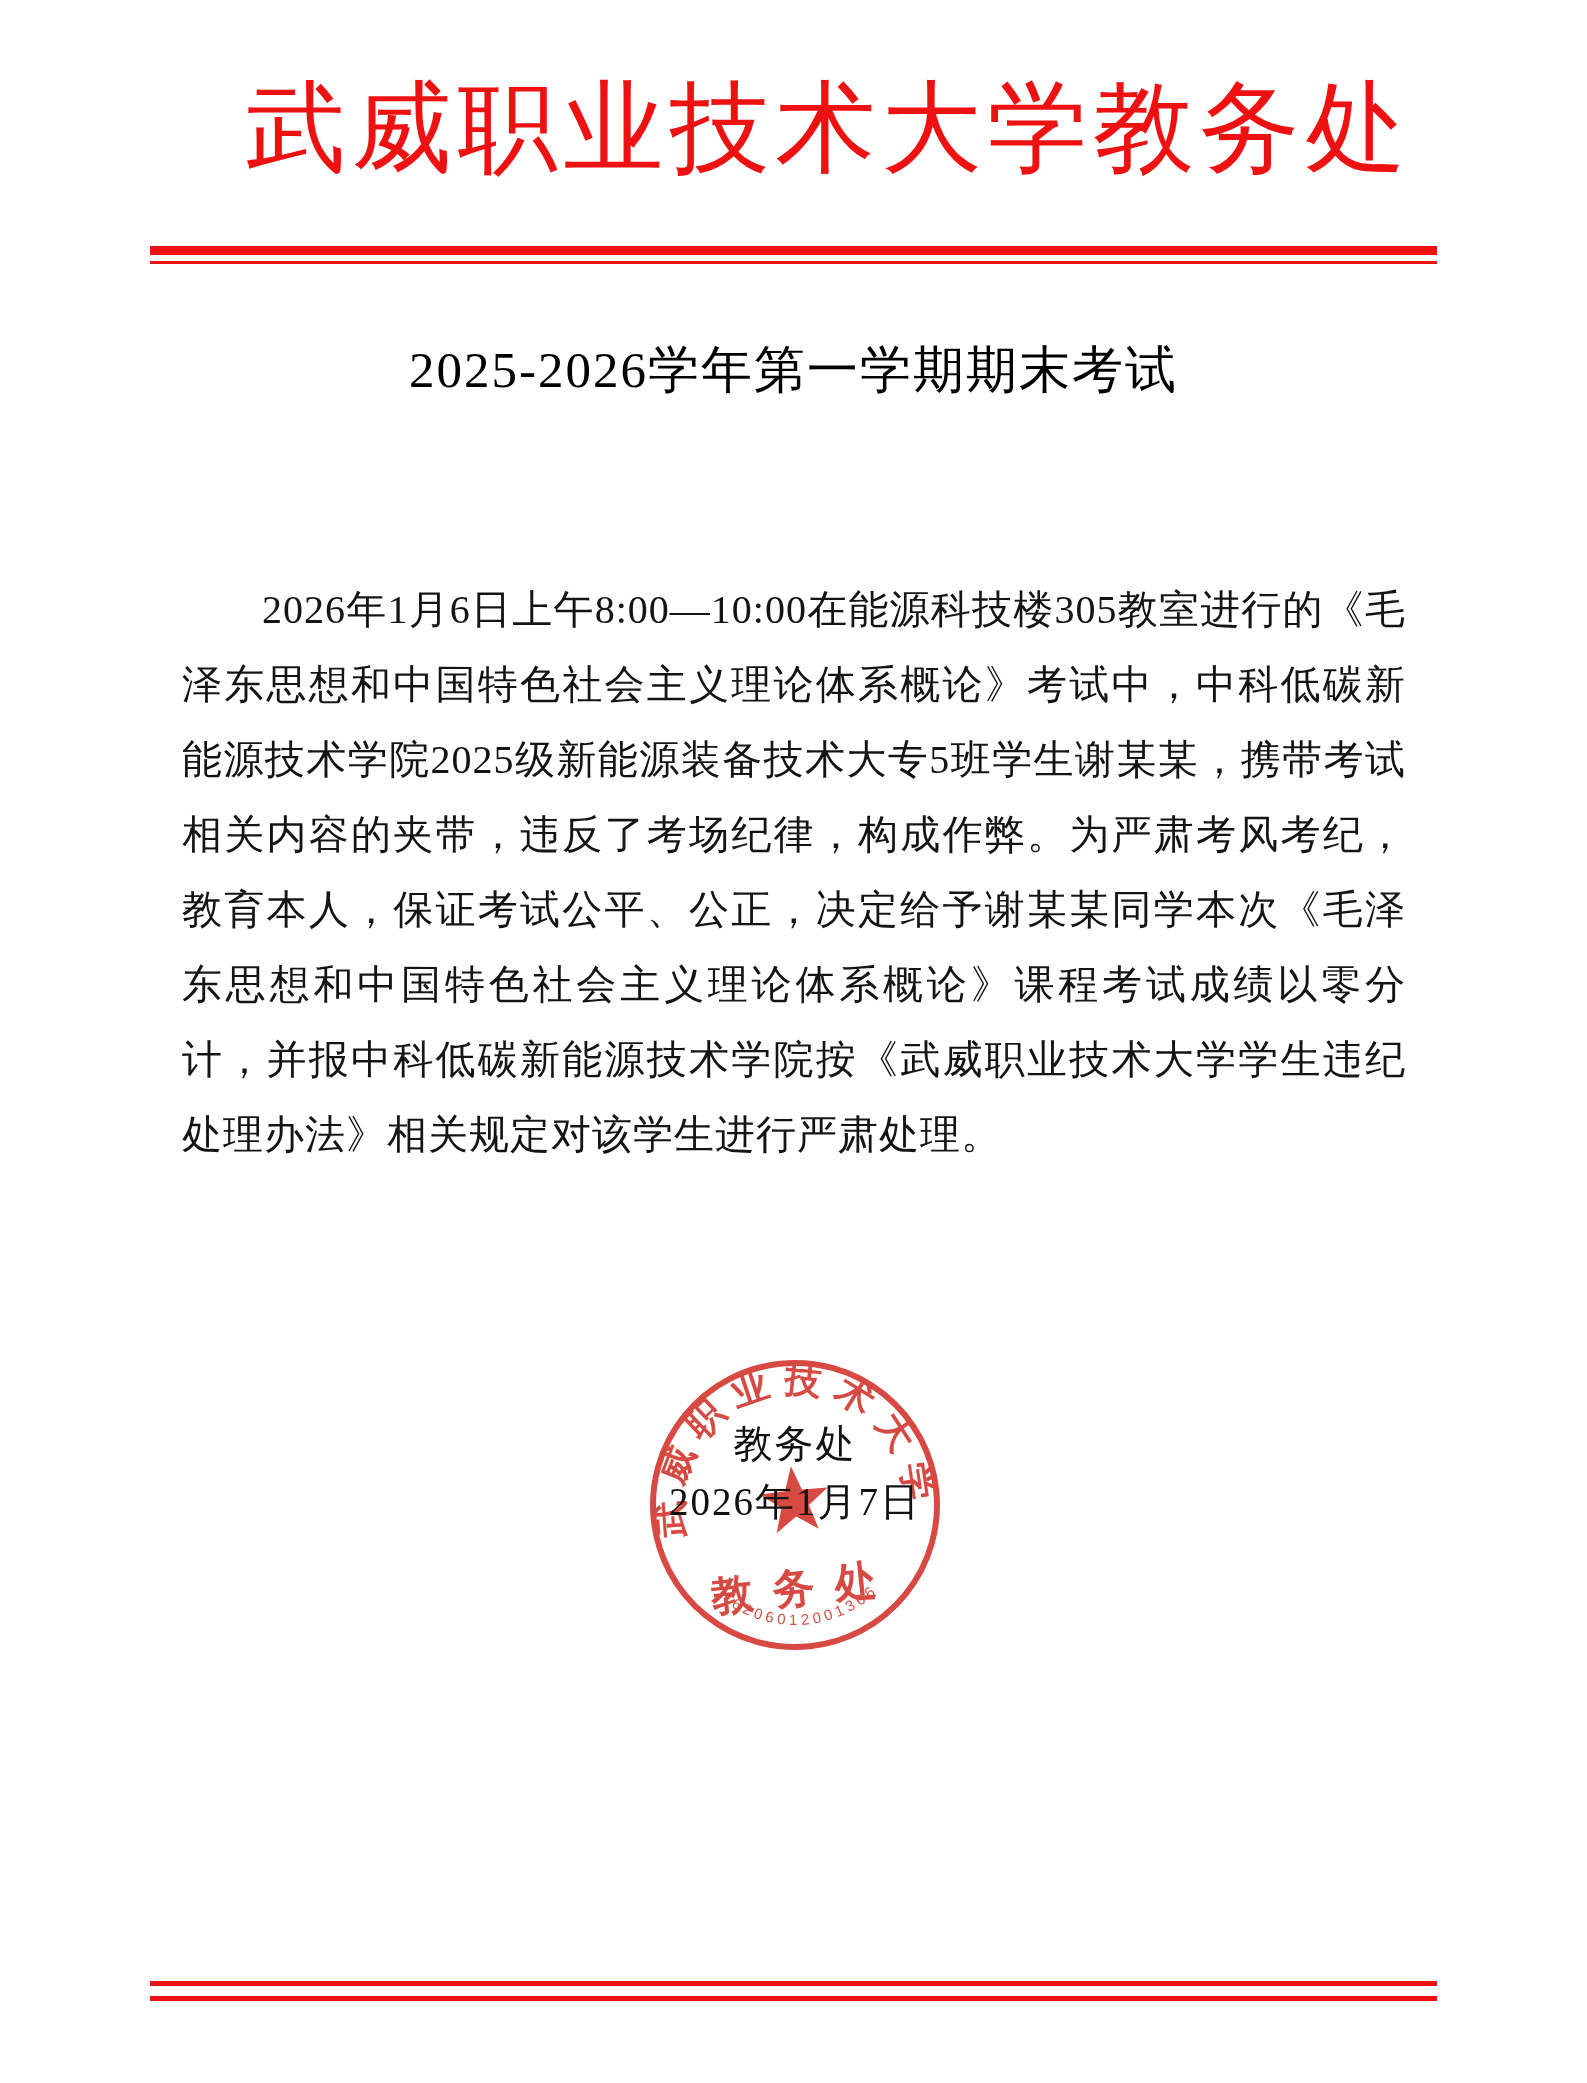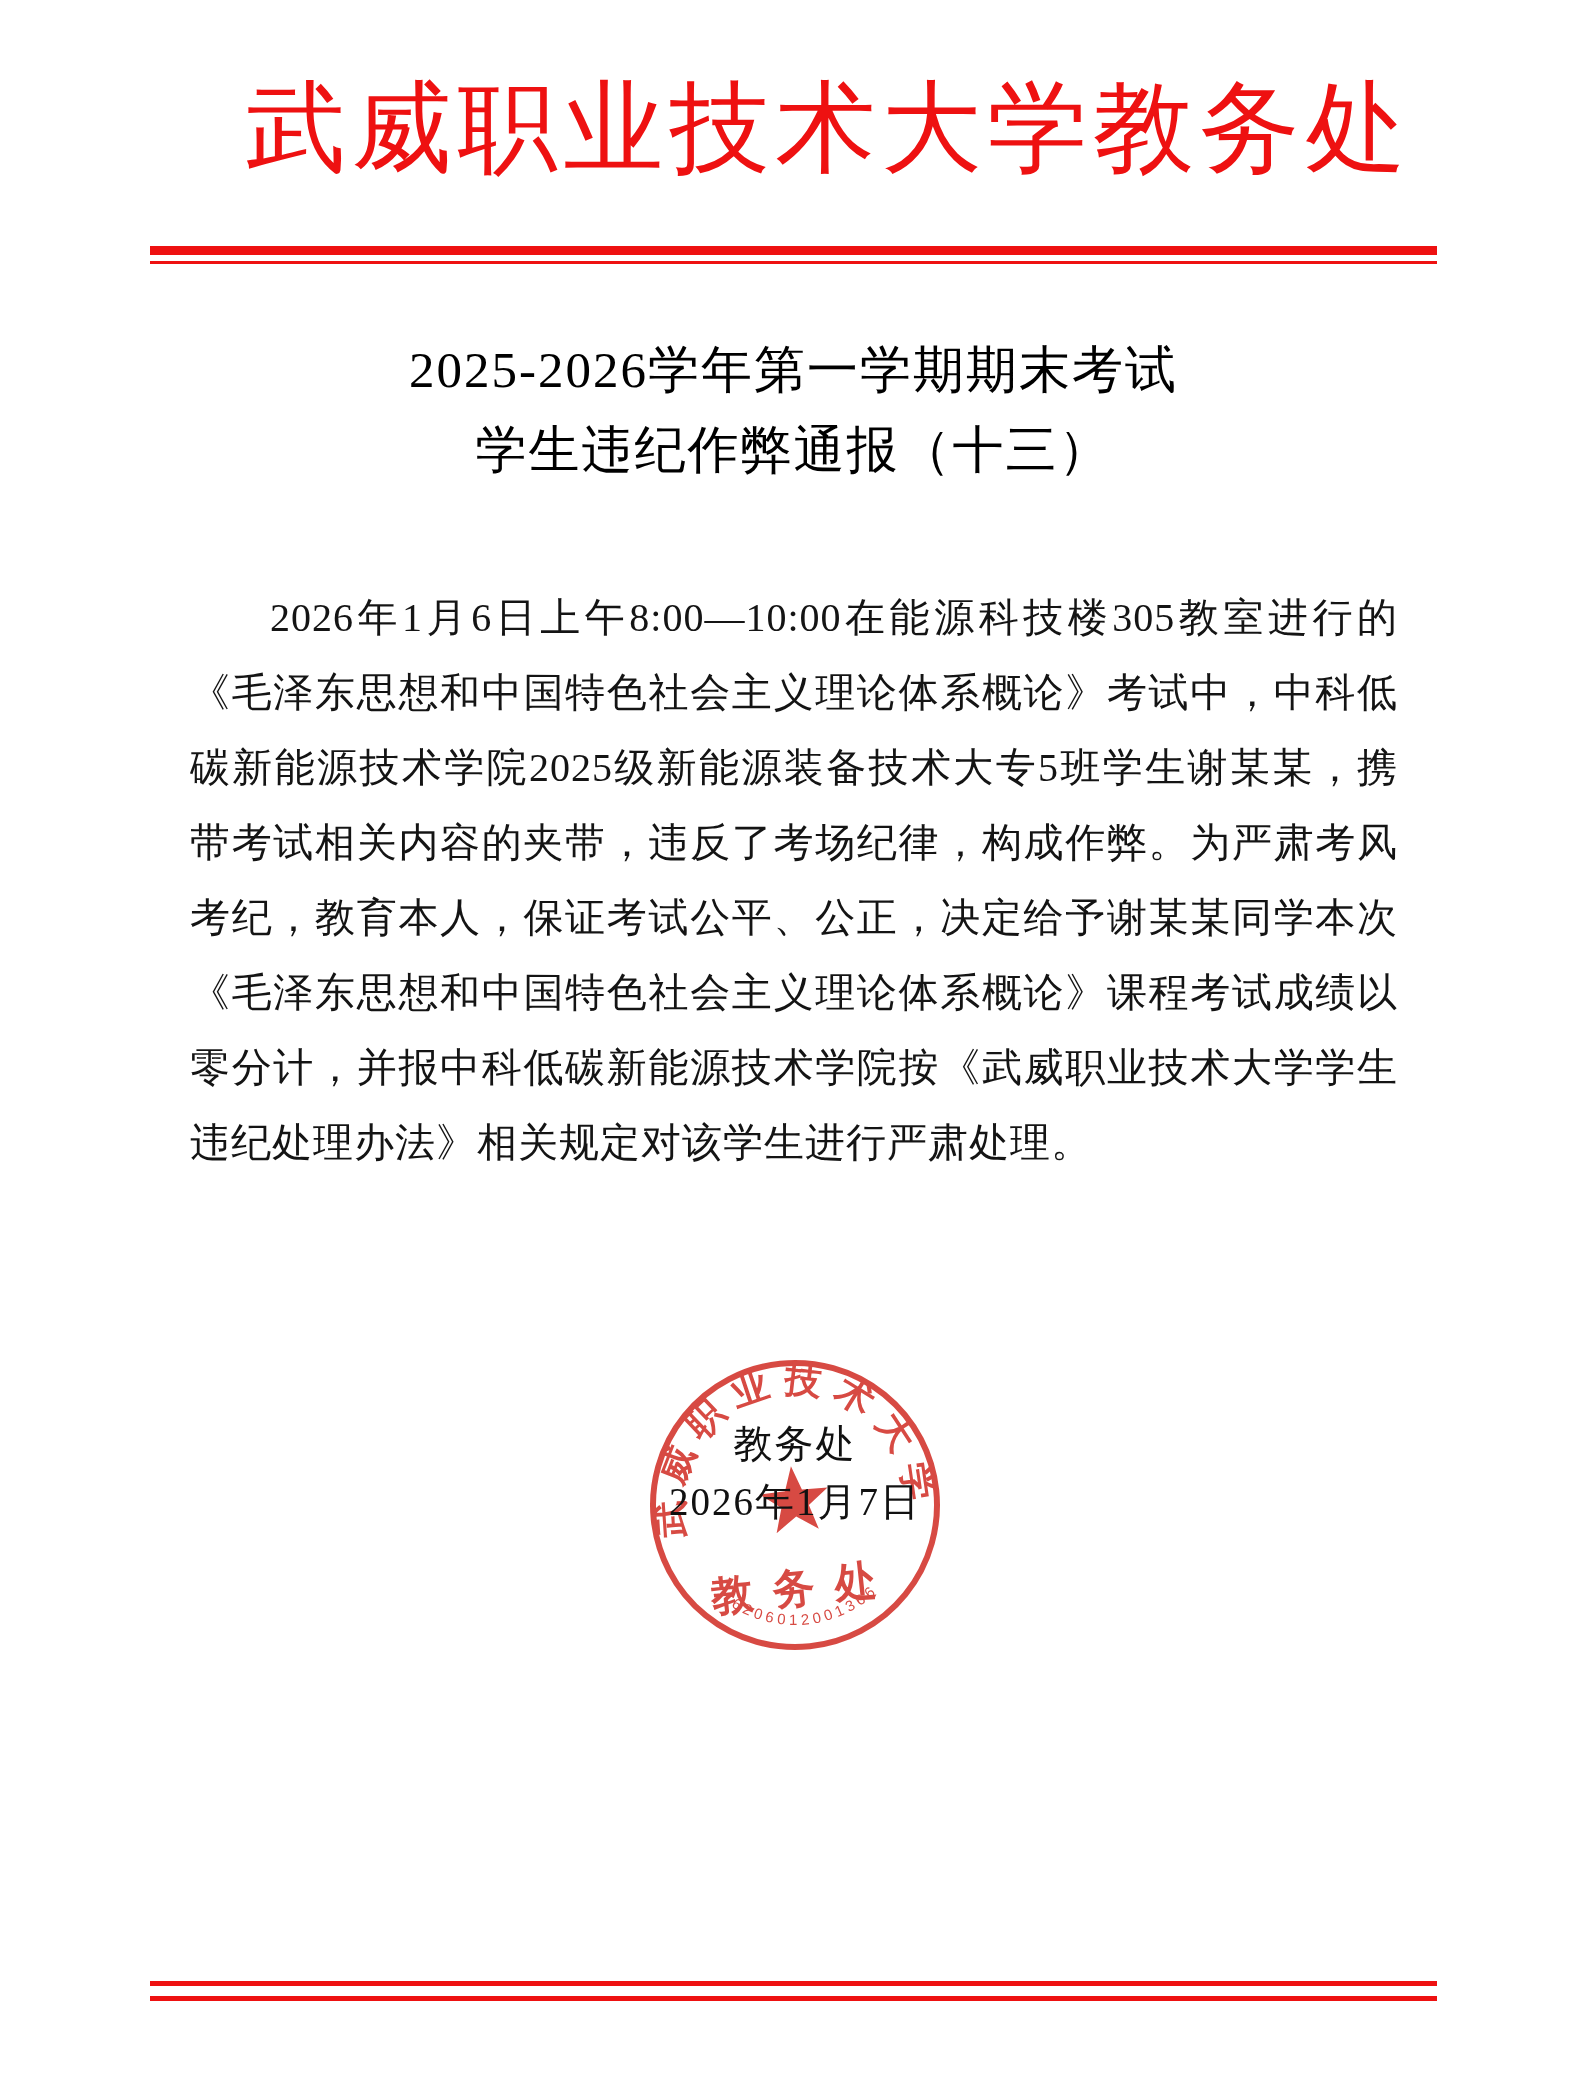--- a/index.html
+++ b/index.html
@@ -40,21 +40,21 @@
   }
   .body-text{
     position:absolute;
     top:568px; left:178px; width:1232px;
     font-size:40px;
     line-height:75px;
     text-align:justify;
     letter-spacing:1px;
     color:#141414;
   }
-  .body-text p{margin:12px;text-indent:80px;}
+  .body-text p{margin:4px;text-indent:80px;}
   .stamp-wrap{
     position:absolute;
     left:640px; top:1350px;
     width:310px; height:310px;
     transform:rotate(-6deg);
     opacity:0.88;
     z-index:1;
   }
   .signature{
     position:absolute;
@@ -73,21 +73,20 @@
 
 <div class="page">
 
   <div class="letterhead">武威职业技术大学教务处</div>
 
   <div class="rule rule-top-thick"></div>
   <div class="rule rule-top-thin"></div>
 
   <div class="doc-title">
     <div>2025-2026学年第一学期期末考试</div>
-    <div>学生违纪作弊通报（十三）</div>
   </div>
 
   <div class="body-text">
     <p>2026年1月6日上午8:00—10:00在能源科技楼305教室进行的《毛泽东思想和中国特色社会主义理论体系概论》考试中，中科低碳新能源技术学院2025级新能源装备技术大专5班学生谢某某，携带考试相关内容的夹带，违反了考场纪律，构成作弊。为严肃考风考纪，教育本人，保证考试公平、公正，决定给予谢某某同学本次《毛泽东思想和中国特色社会主义理论体系概论》课程考试成绩以零分计，并报中科低碳新能源技术学院按《武威职业技术大学学生违纪处理办法》相关规定对该学生进行严肃处理。</p>
   </div>
 
   <div class="stamp-wrap">
     <svg width="310" height="310" viewBox="0 0 310 310">
       <defs>
         <path id="ringArc" d="M 49.7,193 A 112,112 0 1 1 260.3,193" fill="none"></path>

